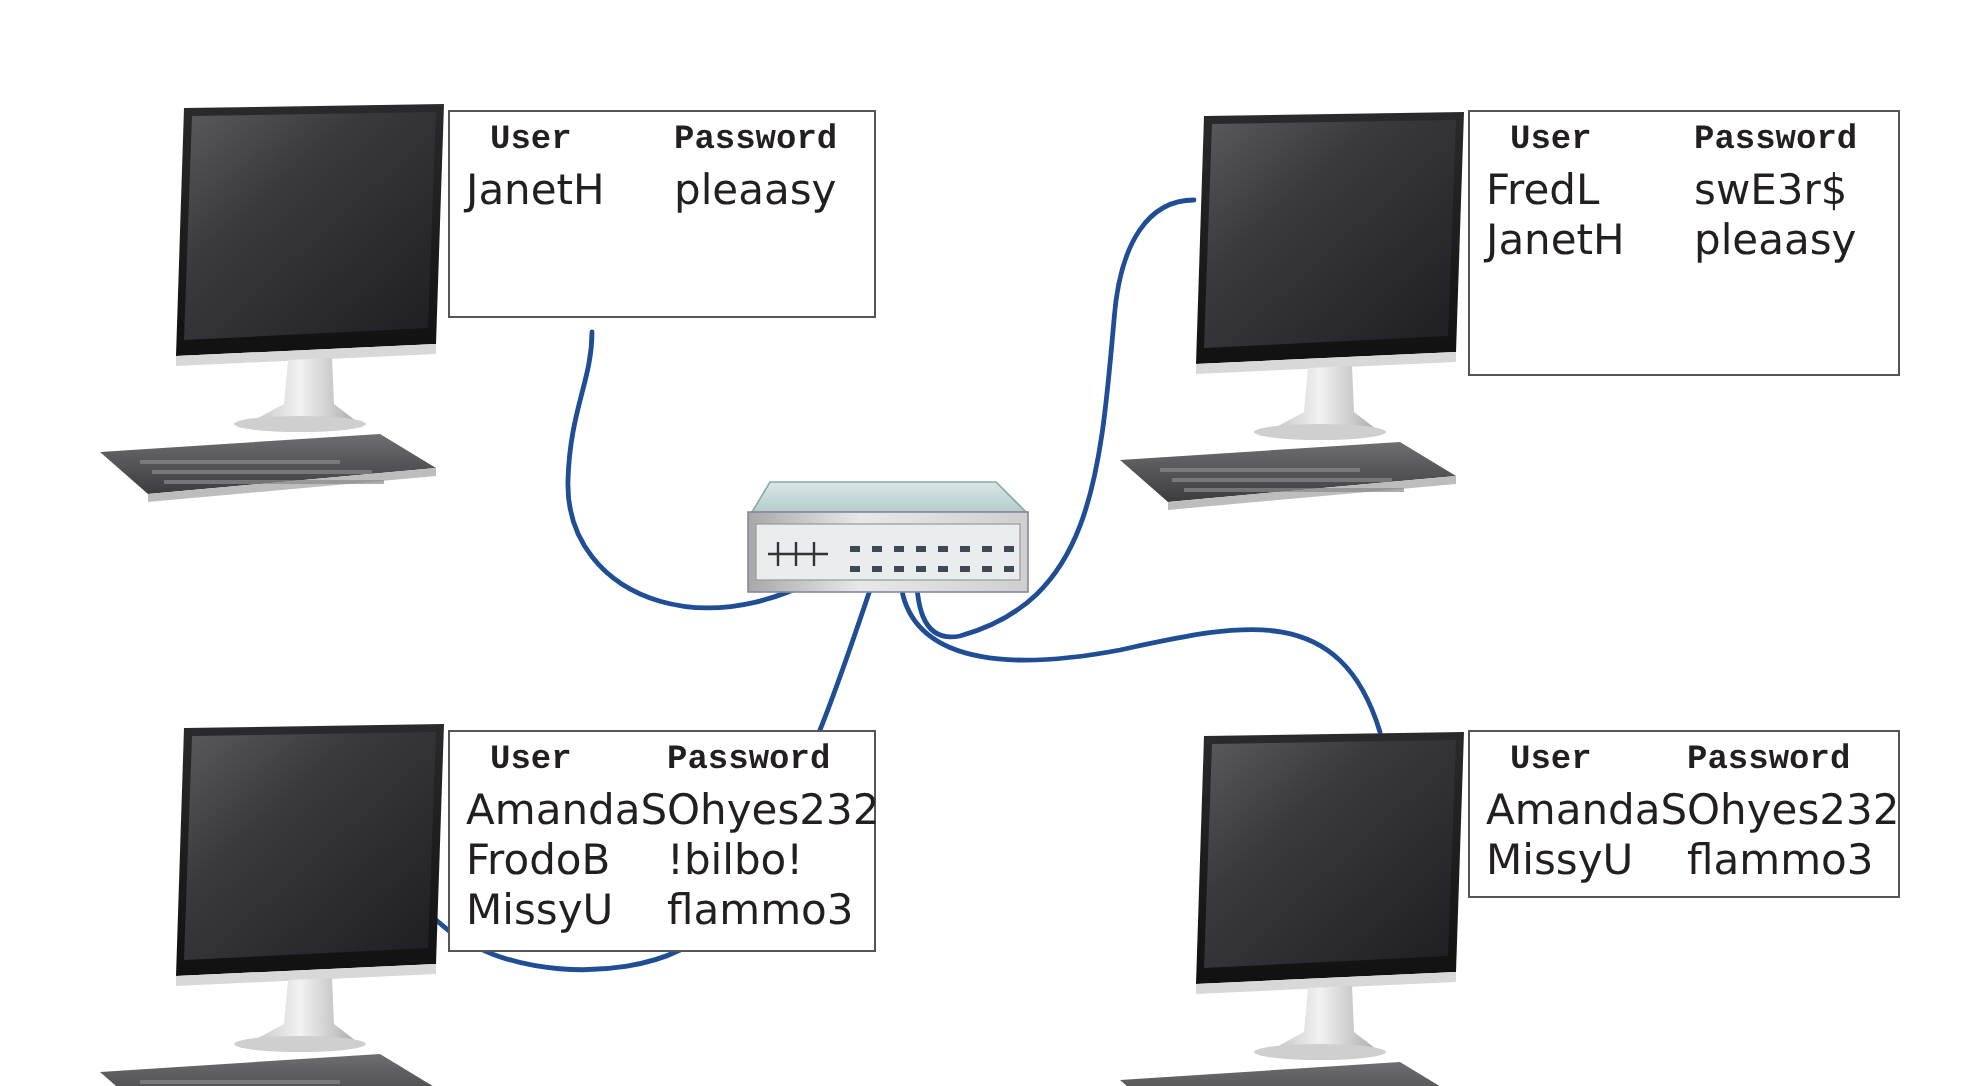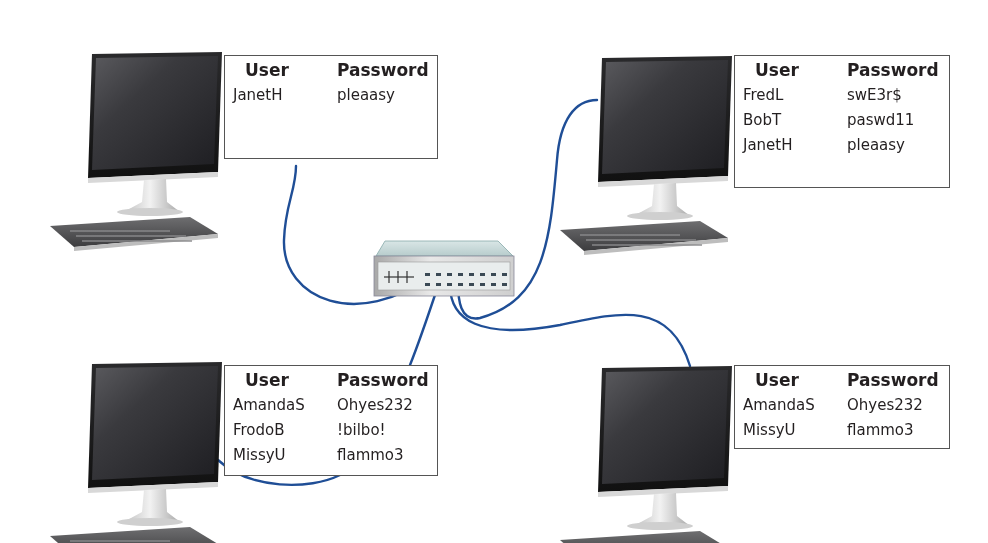--- a/index.html
+++ b/index.html
@@ -4,23 +4,23 @@
 <style>
   html, body { margin: 0; padding: 0; background: #ffffff; }
   body { width: 988px; height: 543px; position: relative; overflow: hidden;
          font-family: "DejaVu Sans", sans-serif; }
   #diagram { position: absolute; left: 0; top: 0; width: 988px; height: 543px; }
   .cred-box { position: absolute; background: #fff; border: 1.5px solid #555;
               box-sizing: border-box; font-family: "DejaVu Sans", sans-serif;
               color: #231f20; }
   .cred-table { border-collapse: collapse; margin: 2px 0 0 8px; }
   .cred-table th { font-weight: bold; font-size: 17px; text-align: left; padding: 0;
-                   line-height: 25px; }
+                   line-height: 25px; font-family: Liberation Mono, monospace; }
   .cred-table th.user-h { padding-left: 12px; }
-  .cred-table td { font-size: 15px; padding: 0; line-height: 25px; margin-top: 20px; }
+  .cred-table td { font-size: 21px; padding: 0; line-height: 25px; margin-top: 20px; }
   .cred-table td.user-c { width: 104px; }
   .cred-table th.user-h { width: 92px; }
 </style>
 </head>
 <body>
 
 <svg id="diagram" viewBox="0 0 988 543" xmlns="http://www.w3.org/2000/svg">
   <defs>
     <linearGradient id="screenGrad" x1="0" y1="0" x2="1" y2="1">
       <stop offset="0" stop-color="#5a5a5e"></stop>
@@ -133,24 +133,20 @@
     <tbody>
         <tr>
           <th class="user-h">User</th>
           <th>Password</th>
         </tr>
     <tr>
           <td class="user-c">FredL</td>
           <td>swE3r$</td>
         </tr>
     <tr>
-          <td class="user-c">BobT</td>
-          <td>paswd11</td>
-        </tr>
-    <tr>
           <td class="user-c">JanetH</td>
           <td>pleaasy</td>
         </tr>
   </tbody>
     </table>
 </div>
 
 <div class="cred-box" style="left:224px; top:365px; width:214px; height:111px;">
   <table class="cred-table">
     <tbody>

